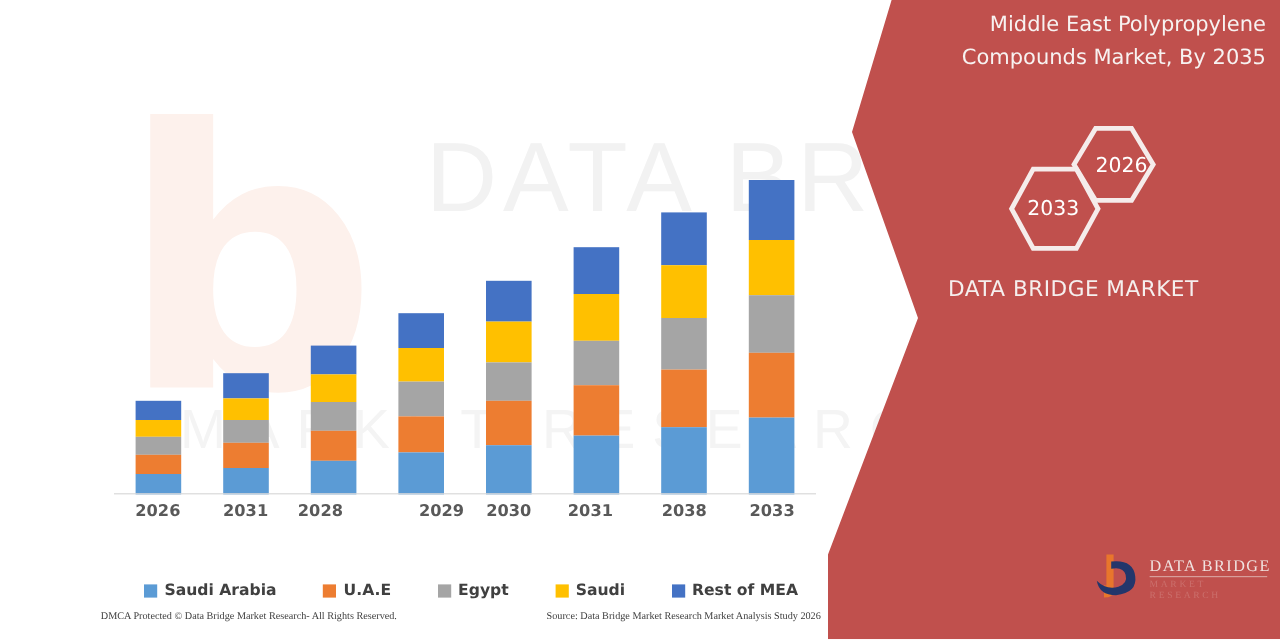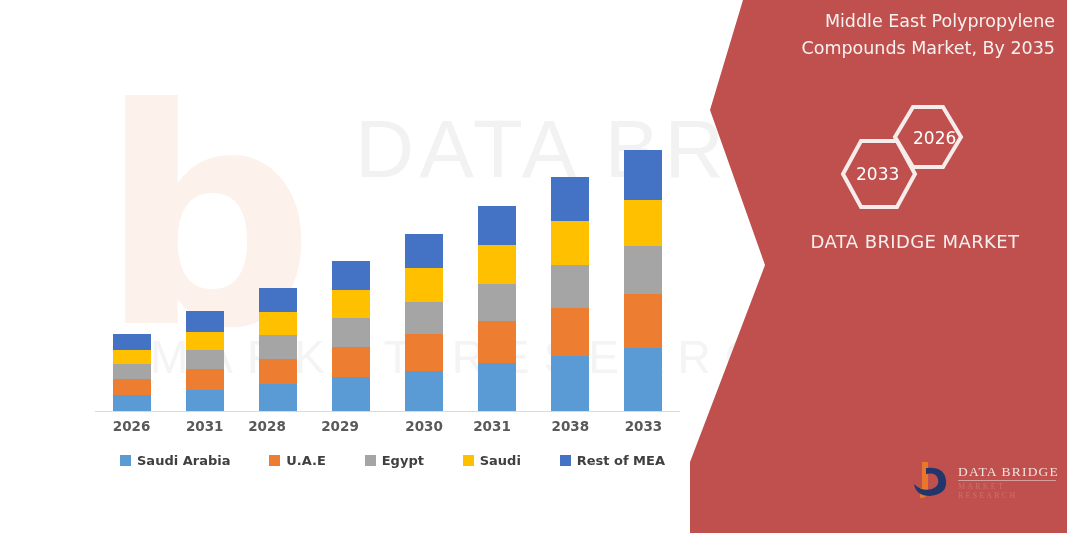--- a/index.html
+++ b/index.html
@@ -98,21 +98,21 @@
   }
 
   .legend {
     position: absolute;
     left: 120px; top: 453px;
     width: 545px;
     display: flex;
     justify-content: space-between;
     align-items: center;
   }
-  .legend-item { display: flex; align-items: center; gap: 6px; }
+  .legend-item { display: flex; align-items: center; gap: 6px; margin-top: 32px; }
   .swatch { width: 11px; height: 11px; display: inline-block; }
   .legend-label {
     font-size: 13px;
     font-weight: 700;
     color: #404040;
     white-space: nowrap;
     font-family: "DejaVu Sans", sans-serif;
   }
 
   .footer {
@@ -153,21 +153,21 @@
   .hex-label {
     position: absolute;
     color: #ffffff;
     font-size: 17px;
     font-family: "DejaVu Sans", sans-serif;
   }
   .brand {
     position: absolute;
     left: 790px; top: 228px;
     width: 250px;
-    text-align: center;
+    text-align: left;
     color: #f5efee;
     font-size: 18px;
     line-height: 28px;
     letter-spacing: 0.4px;
     font-family: "DejaVu Sans", sans-serif;
   }
 
   .logo {
     position: absolute;
     left: 910px; top: 458px;
@@ -262,21 +262,21 @@
         <div class="seg" title="Egypt 2033: 51" style="height: 47.7214px; background: rgb(165, 165, 165);"></div>
         <div class="seg" title="Israel 2033: 50" style="height: 46.7857px; background: rgb(255, 192, 0);"></div>
         <div class="seg" title="Rest of MEA 2033: 53" style="height: 49.5929px; background: rgb(68, 114, 196);"></div>
       </div>
     </div>
   <div class="axis-line"></div>
   <div class="xlabels" id="xlabels">
       <div class="xlabel" style="left: 6.5625px;">2026</div>
       <div class="xlabel" style="left: 79.6875px;">2031</div>
       <div class="xlabel" style="left: 142px;">2028</div>
-      <div class="xlabel" style="left: 215px;">2029</div>
+      <div class="xlabel" style="left: 243px;">2029</div>
       <div class="xlabel" style="left: 299.062px;">2030</div>
       <div class="xlabel" style="left: 367px;">2031</div>
       <div class="xlabel" style="left: 445.312px;">2038</div>
       <div class="xlabel" style="left: 518.438px;">2033</div>
     </div>
 
   <div class="legend" id="legend">
       <div class="legend-item">
         <span class="swatch" style="background: rgb(91, 155, 213);"></span>
         <span class="legend-label">Saudi Arabia</span>
@@ -292,20 +292,24 @@
       <div class="legend-item">
         <span class="swatch" style="background: rgb(255, 192, 0);"></span>
         <span class="legend-label">Saudi</span>
       </div>
       <div class="legend-item">
         <span class="swatch" style="background: rgb(68, 114, 196);"></span>
         <span class="legend-label">Rest of MEA</span>
       </div>
     </div>
 
+  <div class="footer">
+    <span>DMCA Protected © Data Bridge Market Research- All Rights Reserved.</span>
+    <span>Source: Data Bridge Market Research  Market Analysis Study 2026</span>
+  </div>
 
   <div class="red-panel"></div>
   <div class="panel-title">Middle East Polypropylene Compounds Market, By 2035</div>
 
   <div class="hexes">
     <svg width="200" height="115" viewBox="0 0 200 115">
       <polygon points="98,9 128,9 146,39 128,69 98,69 80,39" fill="none" stroke="#f5eceb" stroke-width="4"></polygon>
       <polygon points="46,43 82,43 100,76 82,109 46,109 28,76" fill="none" stroke="#f5eceb" stroke-width="4"></polygon>
     </svg>
     <span class="hex-label" style="left:98px; top:30px;">2026</span>

